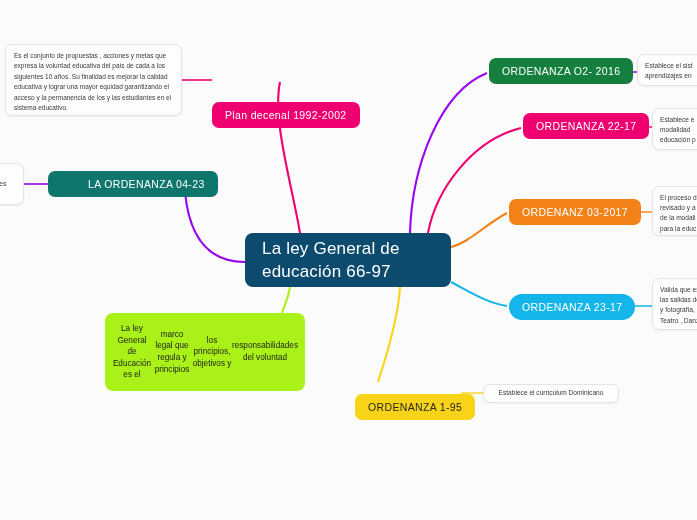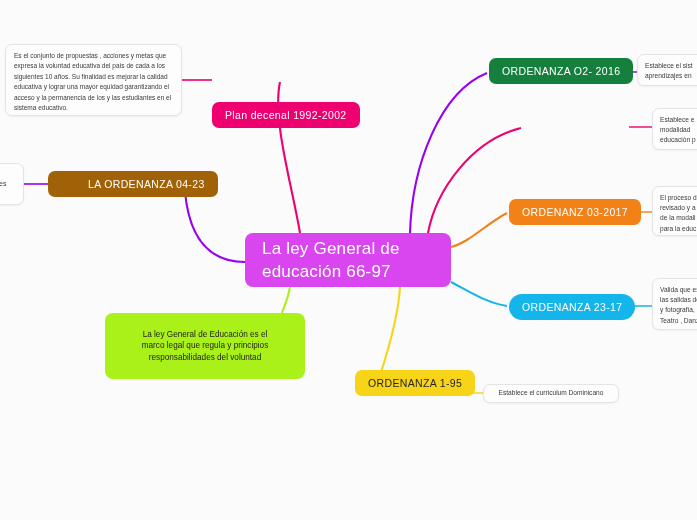--- a/index.html
+++ b/index.html
@@ -38,21 +38,21 @@
     letter-spacing: 0.35px;
     padding: 7px 13px;
     white-space: nowrap;
     font-weight: 400;
   }
   #central {
     left: 245px;
     top: 233px;
     width: 206px;
     height: 54px;
-    background: #d946ef;
+    background: #0c4a6e;
     border-radius: 8px;
     color: #ffffff;
     font-size: 17px;
     line-height: 23px;
     justify-content: flex-start;
     text-align: left;
     padding: 0 0 0 17px;
     letter-spacing: 0.2px;
   }
   .note {
@@ -119,43 +119,43 @@
     display: flex;
     align-items: center;
     justify-content: center;
     padding: 0 6px;
     font-size: 6.6px;
   }
   #note-green {
     left: 105px;
     top: 313px;
     width: 200px;
-    height: 66px;
+    height: 78px;
     background: #aaf019;
     border: none;
     color: #1d1d1d;
     font-size: 8.2px;
     line-height: 11.6px;
     display: flex;
-    flex-direction: column;
+    flex-direction: row;
     align-items: center;
     justify-content: center;
     text-align: center;
     border-radius: 8px;
     box-shadow: none;
     z-index: 3;
   }
   #note-green div { width: 100%; }
   #node-plan        { left: 212px; top: 64px;  background: #ef0070; margin-top: 38px; }
-  #node-ord0423     { left: 48px;  top: 171px; background: #a16207; padding-left: 40px; }
+  #node-ord0423     { left: 48px;  top: 171px; background: #0f766e; padding-left: 40px; }
   #node-o2          { left: 489px; top: 58px;  background: #15803d; }
   #node-22          { left: 523px; top: 113px; background: #ef0070; }
   #node-03          { left: 509px; top: 199px; background: #f28118; }
   #node-23          { left: 509px; top: 294px; background: #13b5ea; border-radius: 13px; }
-  #node-195         { left: 355px; top: 370px; background: #f7d417; color:#1f1f1f; }
+  #node-195         { left: 355px; top: 394px; background: #f7d417; color:#1f1f1f; }
   #node-195 { color: #262626; }
 </style>
 </head>
 <body>
 
 <div id="canvas">
 
   <svg id="edges" viewBox="0 0 697 520">
 
     <path d="M 300,233 C 292,185 272,120 280,82" fill="none" stroke="#ef0070" stroke-width="2.1"></path>
@@ -186,31 +186,33 @@
   <div class="node" id="central">
     <div>
       <div>La ley General de</div>
       <div>educación 66-97</div>
     </div>
   </div>
 
   <div class="node pill" id="node-plan">Plan decenal 1992-2002</div>
   <div class="node pill" id="node-ord0423">LA ORDENANZA 04-23</div>
   <div class="node pill" id="node-o2">ORDENANZA O2- 2016</div>
+  <div class="node pill" id="node-22">ORDENANZA 22-17</div>
   <div class="node pill" id="node-03">ORDENANZ 03-2017</div>
   <div class="node pill" id="node-23">ORDENANZA 23-17</div>
   <div class="node pill" id="node-195">ORDENANZA 1-95</div>
 
   <div class="note" id="note-definition">Es el conjunto de propuestas , acciones y metas que expresa la voluntad educativa del país de cada a los siguientes 10 años.  Su finalidad es mejorar la calidad educativa y lograr una mayor equidad garantizando el acceso y la permanencia de los y las estudiantes en el sistema educativo.</div>
 
   <div class="note" id="note-left-stub">eles</div>
 
   <div class="note" id="note-green">
     <div>La ley General de Educación es el</div>
     <div>marco legal que regula y principios</div>
+    <div>los principios, objetivos y</div>
     <div>responsabilidades del voluntad</div>
   </div>
 
   <div class="note" id="note-o2">
     <div>Establece el sist</div>
     <div>aprendizajes en</div>
   </div>
 
   <div class="note" id="note-22">
     <div>Establece e</div>

